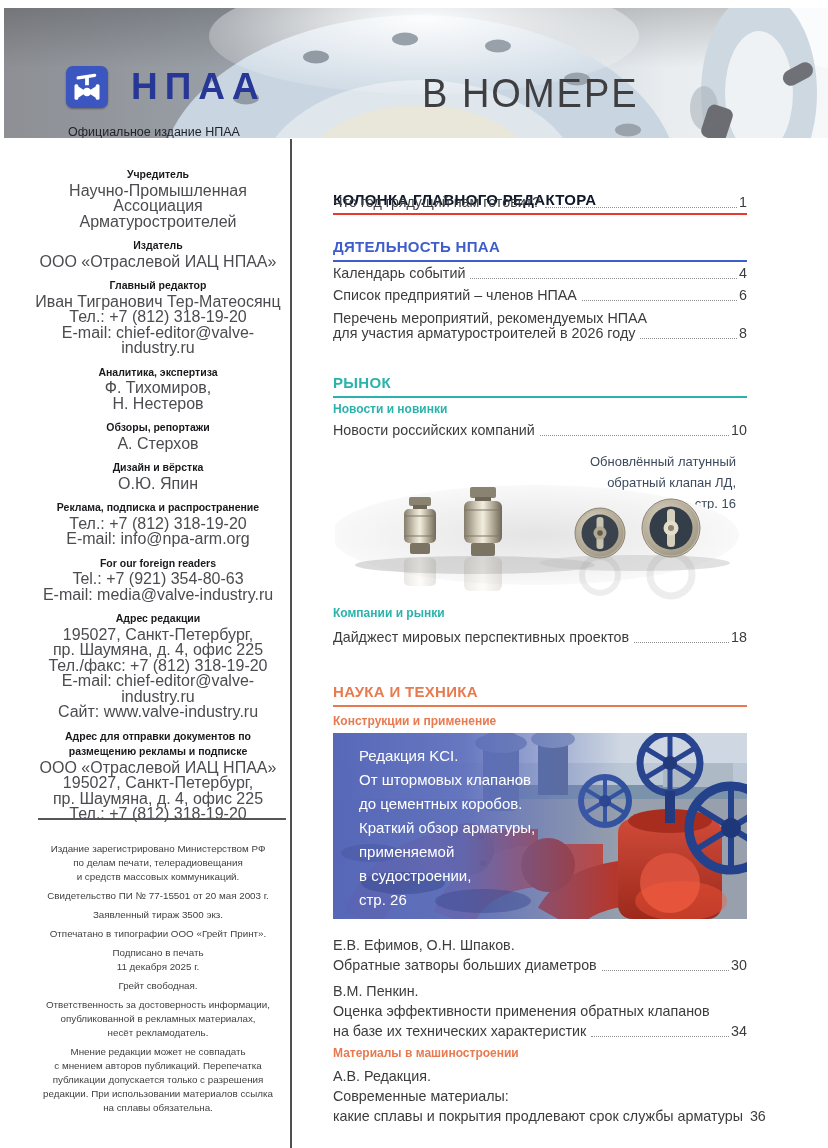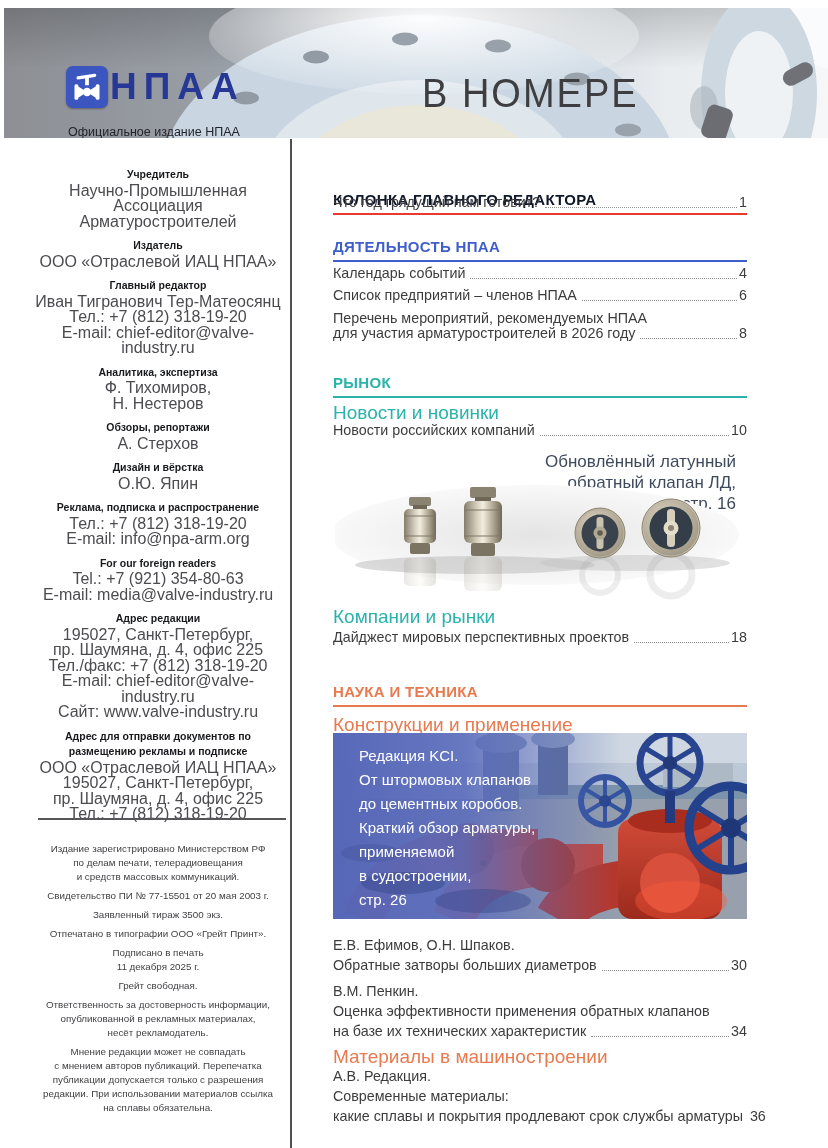--- a/index.html
+++ b/index.html
@@ -4,21 +4,21 @@
 <style>
   * { margin:0; padding:0; box-sizing:border-box; }
   html,body { width:828px; height:1148px; }
   body {
     position:relative; background:#ffffff; overflow:hidden;
     font-family:"Liberation Sans", sans-serif; color:#3c3c3e;
   }
   
   .masthead { position:absolute; left:4px; top:8px; width:824px; height:130px; overflow:hidden; }
   .masthead svg { display:block; }
-  .logo { position:absolute; left:62px; top:58px; display:flex; align-items:center; gap:2px; }
+  .logo { position:absolute; left:62px; top:58px; display:flex; align-items:center; gap:23px; }
   .logo-box { width:42px; height:42px; background:#3c56c0; border-radius:7px;
               display:flex; align-items:center; justify-content:center;
               box-shadow:0 1px 2px rgba(0,0,0,.35); }
   .logo-text { font-size:37px; font-weight:bold; color:#273795; letter-spacing:7px; line-height:42px; }
   .tagline { position:absolute; left:64px; top:117px; font-size:12.5px; color:#22232b; }
   .issue-title { position:absolute; left:418px; top:64px; font-size:38px; letter-spacing:2px;
                  color:#3e3e40; font-weight:400; transform:scaleY(1.05); }
   
   .divider-v { position:absolute; left:290px; top:139px; bottom:0; width:2px; background:#4f4f54; }
   .sb-divider { position:absolute; left:38px; top:818px; width:248px; height:2px; background:#55555a; }
@@ -30,30 +30,30 @@
   .lg-par { margin-bottom:5px; }
   .lg-line { font-size:9.8px; line-height:14px; color:#3f3f43; }
   
   .content { position:absolute; left:333px; top:138px; width:414px; height:1010px; }
   .sec-head { position:absolute; left:0; width:100%; font-size:15px; font-weight:bold;
               letter-spacing:.3px; padding-bottom:5px; border-bottom:2px solid; }
   .sec-editor   { top:28px;  color:#0f172a; border-color:#e8392f;margin-top:25px; }
   .sec-activity { top:100px; color:#3f5ecb; border-color:#3f5ecb; }
   .sec-market   { top:236px; color:#2bb3ab; border-color:#2bb3ab; }
   .sec-science  { top:545px; color:#e87a50; border-color:#e87a50; }
-  .sub-head { position:absolute; left:0; font-size:19px; font-weight:normal; }
+  .sub-head { position:absolute; left:0; font-size:12px; font-weight:bold; }
   .sub-teal   { color:#2bb3ab; }
   .sub-orange { color:#e87a50; }
   .toc-row { position:absolute; left:0; width:100%; display:flex; align-items:flex-end;
              font-size:14.3px; color:#3c3c3e; line-height:19px; }
   .toc-text { white-space:nowrap; }
   .leader { flex:1; border-bottom:1.6px dotted #8f8f8f; margin:0 2px 4px 5px; }
   .toc-page { white-space:nowrap; }
   .toc-plain { position:absolute; left:0; width:100%; font-size:14.3px; color:#3c3c3e; line-height:19px; }
-  .callout { position:absolute; right:11px; top:313px; text-align:right; font-size:17px;
+  .callout { position:absolute; right:11px; top:313px; text-align:right; font-size:13px;
              line-height:21px; color:#3e4a5c; font-weight:500; }
   .brass-photo { position:absolute; left:2px; top:345px; width:410px; height:117px; }
   .ship-photo { position:absolute; left:0; top:595px; width:414px; height:186px; overflow:hidden; }
   .ship-photo svg { display:block; }
   .ship-caption { position:absolute; left:26px; top:11px; font-size:15px; line-height:24px;
                   color:#ffffff; font-weight:500; }
 </style>
 </head>
 <body>
 

